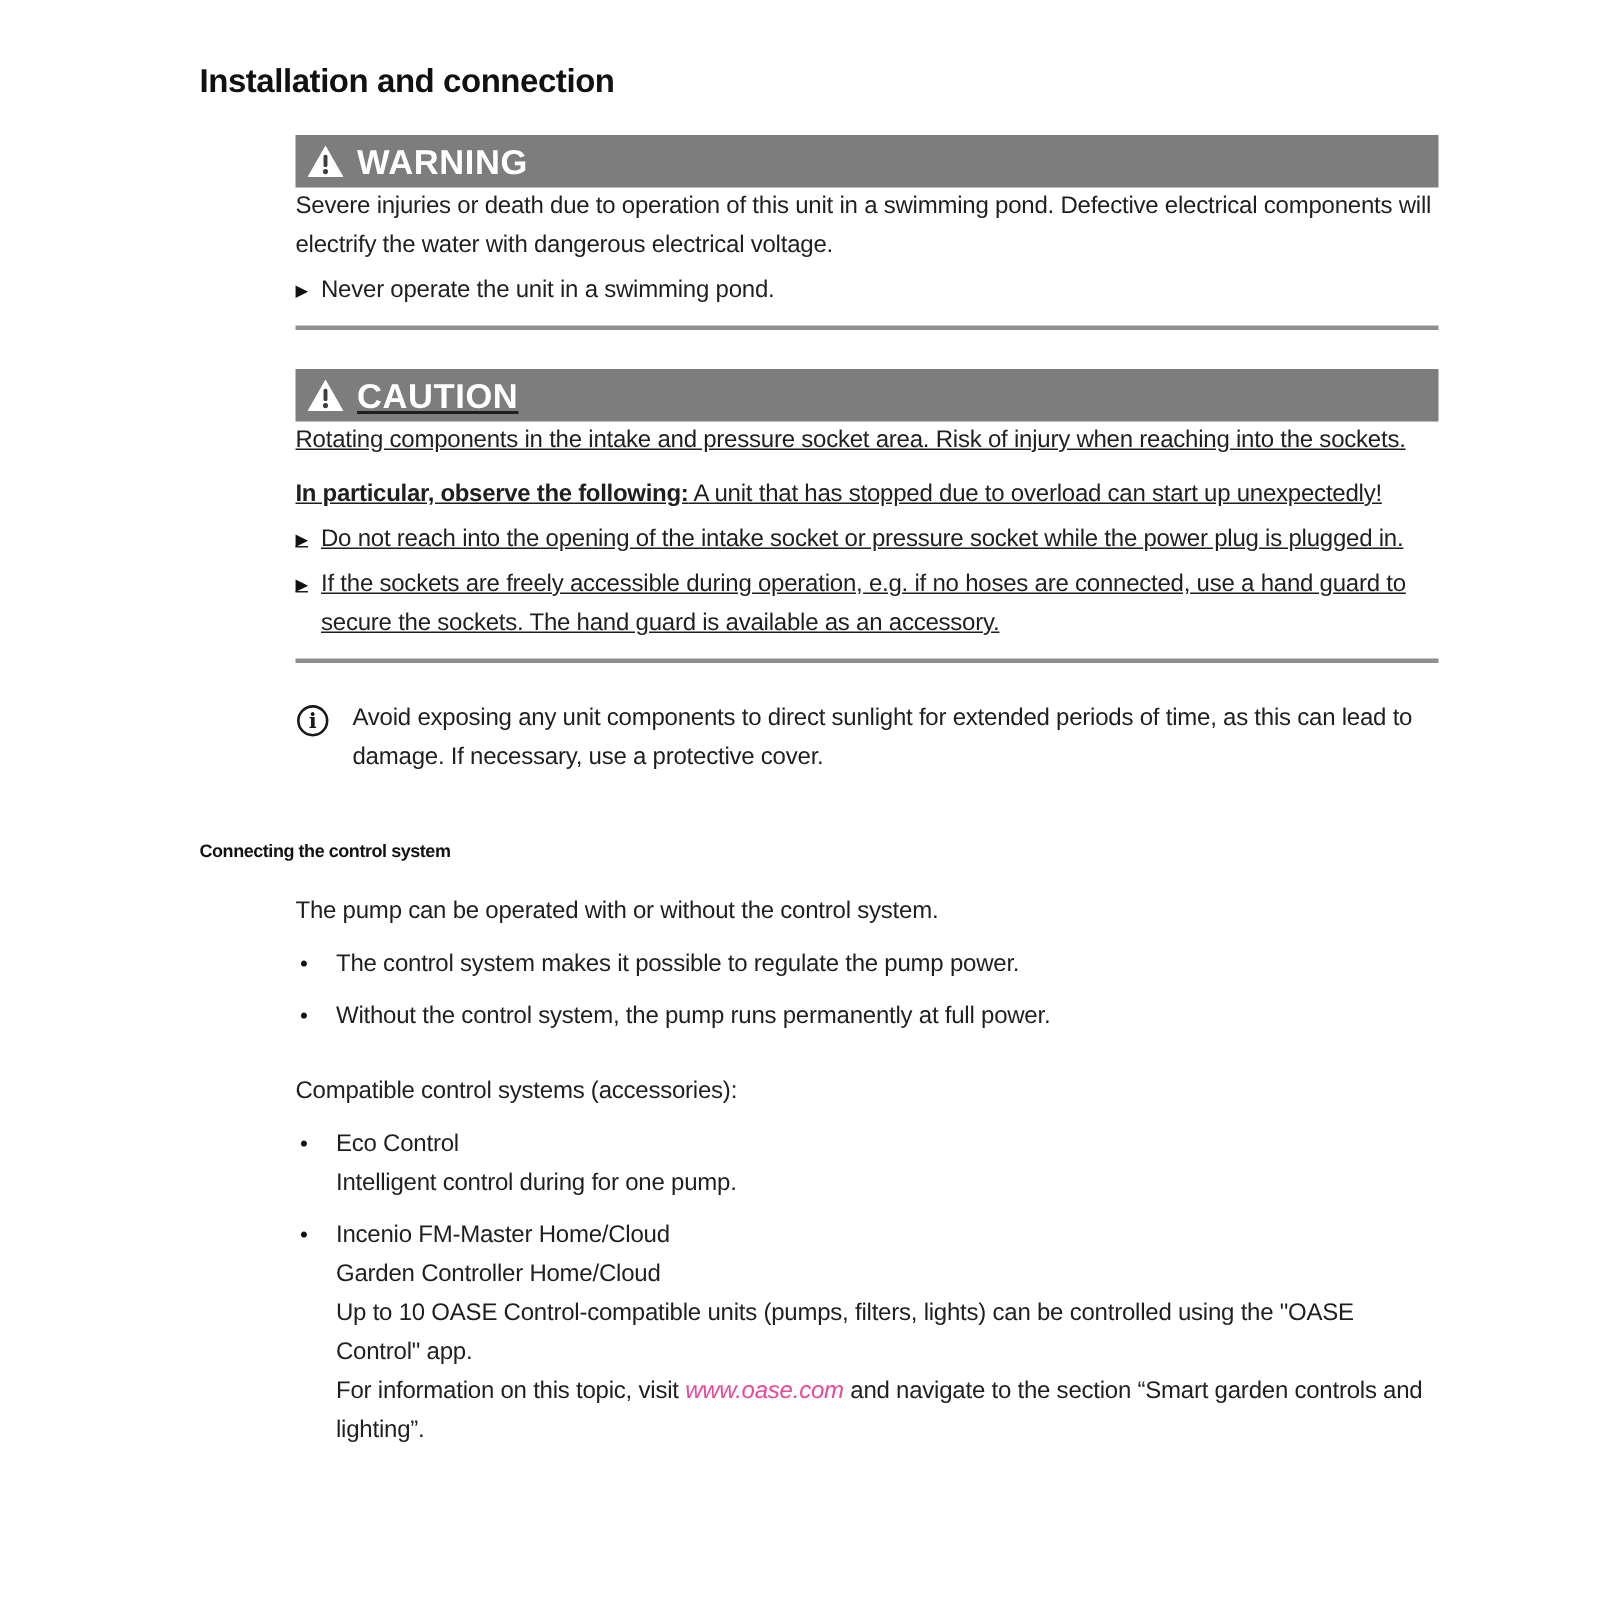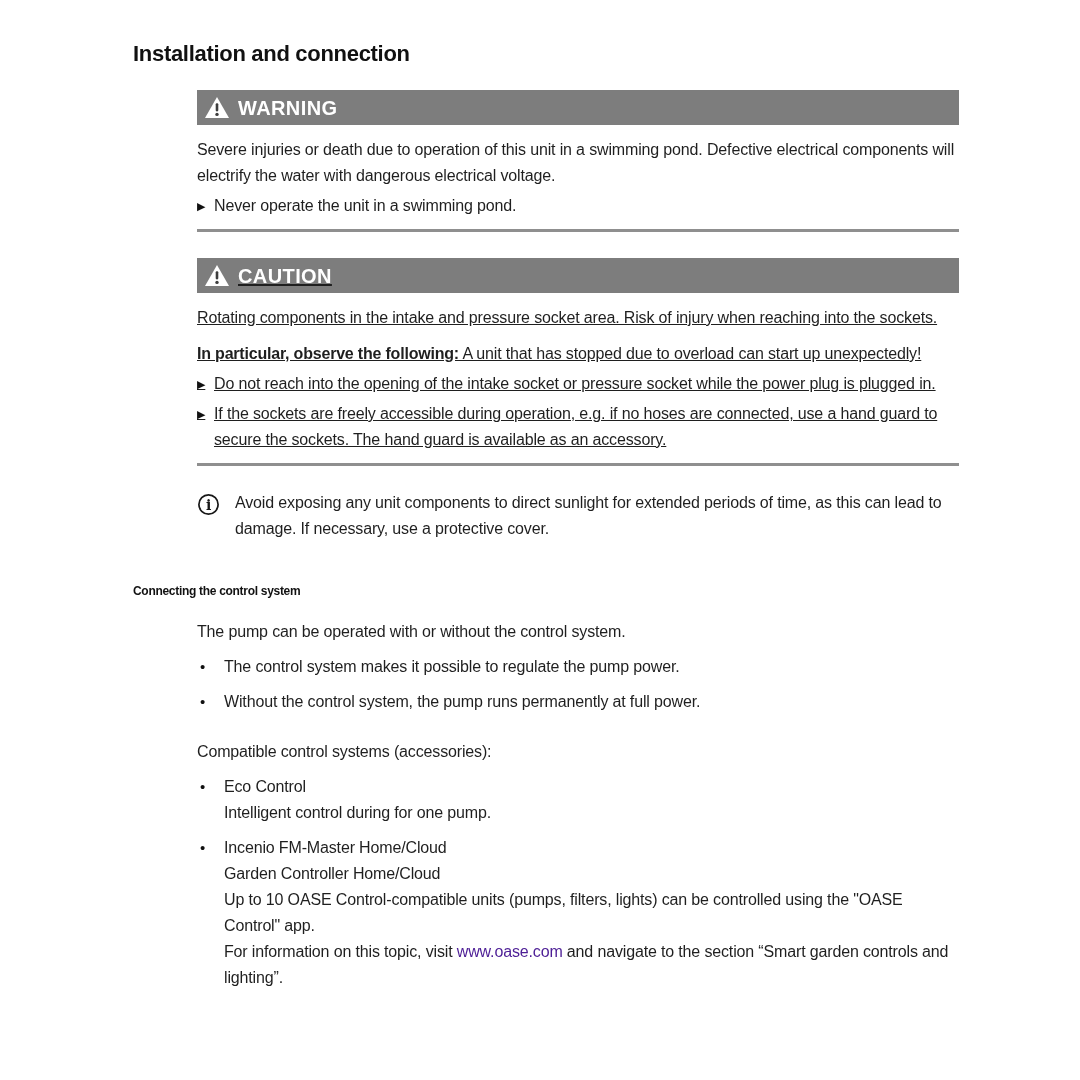--- a/index.html
+++ b/index.html
@@ -40,23 +40,23 @@
   .hazard + .hazard { margin-top: 26px; text-decoration: underline; }
   .hazard-bar {
     height: 35px;
     background: #7d7d7d;
     display: flex; align-items: center;
     padding-left: 8px;
   }
   .tri-icon { display: inline-flex; margin-right: 9px; }
   .hazard-label {
     color: #ffffff; font-weight: bold;
-    font-size: 20px; letter-spacing: 0.4px;
+    font-size: 23px; letter-spacing: 0.4px;
   }
-  .hazard-body { margin-top: 12px; }
+  .hazard-body { margin-top: 0; }
   .hazard-note { margin-top: 10px; }
   .hazard-note b { letter-spacing: -0.2px; }
 
   .arrow-item { display: flex; margin-top: 4px; }
   .arrow-item .arrow {
     flex: 0 0 17px;
     font-size: 11px; line-height: 26px;
     color: #111;
   }
   .rule { margin-top: 10px; height: 3px; background: #8f8f8f; }
@@ -71,23 +71,24 @@
     flex: 0 0 24px;
     font-size: 15px; line-height: 25px;
     color: #111;
     padding-left: 3px;
   }
   .bullet-item .bullet-lines { flex: 1; }
 
   .compat-intro { margin-top: 24px; }
 
   .link {
-    color: #4c1d95;
+    color: #ec4899;
     text-decoration: none;
     cursor: pointer;
+    font-style: italic;
   }
 </style>
 </head>
 <body>
 
 <div class="doc">
 
   <h1 class="title">Installation and connection</h1>
 
   <div class="content">

